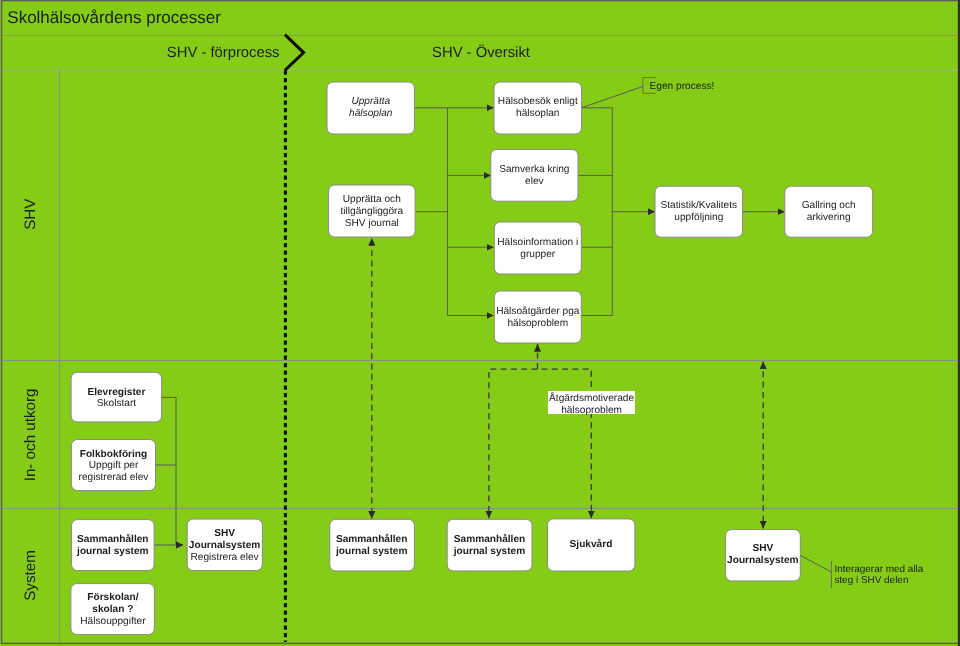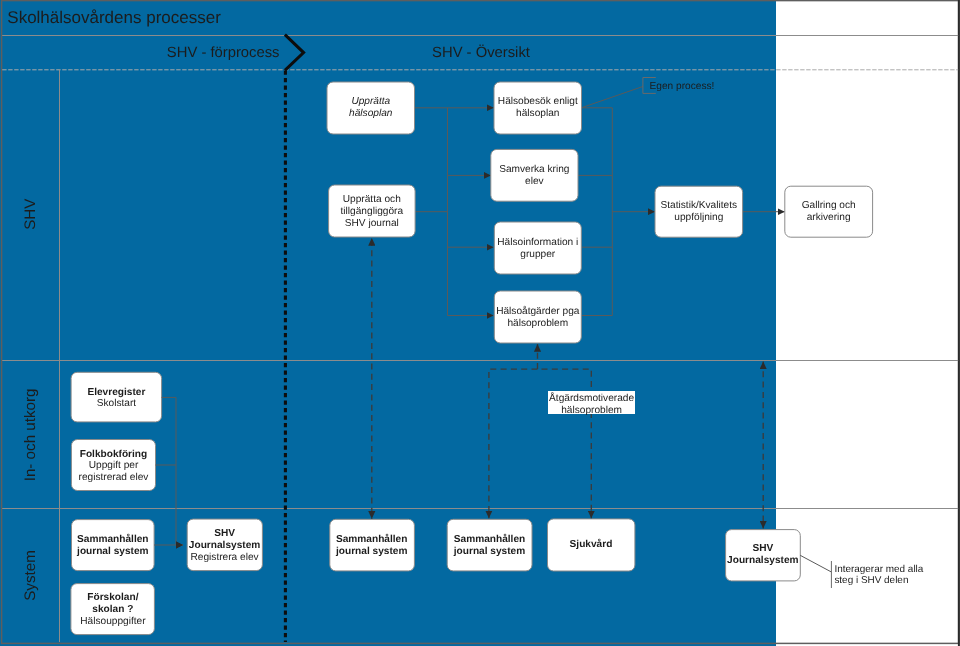--- a/index.html
+++ b/index.html
@@ -1,19 +1,19 @@
 <!DOCTYPE html>
 <html><head>
 <meta charset="utf-8">
 <title>Skolhälsovårdens processer</title>
 <style>
   html,body{margin:0;padding:0;background:#fff;}
   body{width:960px;height:646px;overflow:hidden;
        font-family:"Liberation Sans",sans-serif;-webkit-font-smoothing:antialiased;text-rendering:geometricPrecision;-moz-osx-font-smoothing:grayscale;}
-  #stage{position:relative;width:776px;height:646px;background:#0369a1;}
+  #stage{position:relative;width:960px;height:646px;background:#84cc16;}
   svg#diagram{position:absolute;left:0;top:0;display:block;}
   .frame-out{fill:none;stroke:#5e5e5e;stroke-width:1.5;}
   .frame-edge{stroke:#2a2a2a;stroke-width:2;fill:none;}
   .sep{stroke:#8c8c8c;stroke-width:1;fill:none;}
   .sepdash{stroke:#aaa;stroke-width:1;fill:none;stroke-dasharray:4.4 1.6;}
   .node{fill:#ffffff;stroke:#8a8a8a;stroke-width:1;}
   .conn{stroke:#5a5a5a;stroke-width:1;fill:none;}
   .conndash{stroke:#3b3b3b;stroke-width:1.35;fill:none;stroke-dasharray:6 4.3;}
   .bigdash{stroke:#0d0d0d;stroke-width:3.1;fill:none;stroke-dasharray:4.3 3.2;stroke-linecap:butt;}
   .chev{fill:none;stroke:#0d0d0d;stroke-width:3.0;stroke-linejoin:miter;stroke-linecap:butt;}

